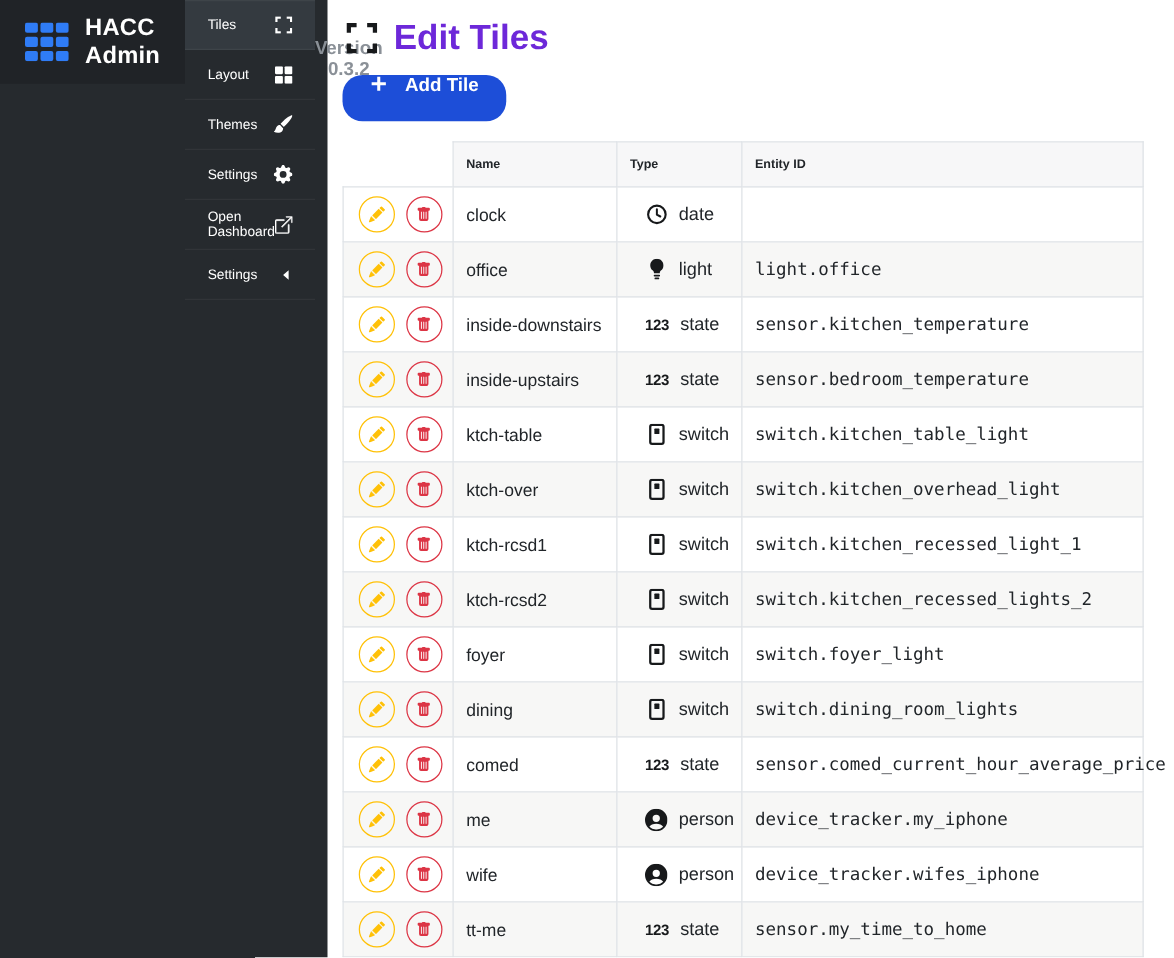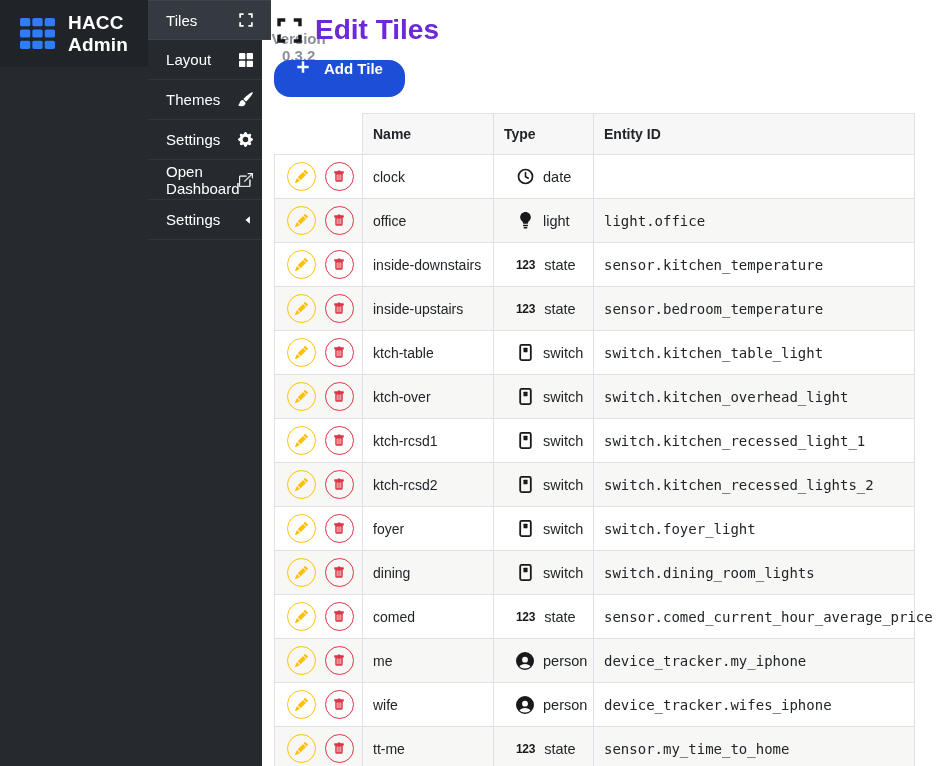--- a/index.html
+++ b/index.html
@@ -7,39 +7,39 @@
   body { font-family: "Liberation Sans", sans-serif; background: #ffffff; color: #212529; }
 
   .app { display: flex; width: 100%; height: 100%; }
 
   
   .sidebar { width: 262px; flex-shrink: 0; background: #262a2e; color: #fff; display: flex; flex-direction: row; }
   .brand { display: flex; align-items: center; gap: 13px; height: 67px; padding: 0 20px; background: #202327; }
   .brand-logo { display: flex; }
   .brand-title { font-size: 19px; font-weight: 700; letter-spacing: 0.2px; }
   .menu { display: flex; flex-direction: column; }
-  .menu-item { display: flex; align-items: center; height: 40px; padding: 0 18px; font-size: 15px; cursor: pointer; border-bottom: 1px solid rgba(255,255,255,0.05); }
+  .menu-item { display: flex; align-items: center; height: 40px; padding: 0 18px; font-size: 11px; cursor: pointer; border-bottom: 1px solid rgba(255,255,255,0.05); }
   .menu-item:first-child { border-top: 1px solid rgba(255,255,255,0.05); }
   .menu-item.active { background: #343a40; }
   .mi-label { color: #fff; }
   .mi-icon { margin-left: auto; display: flex; color: #fff; }
   .version { text-align: center; margin-top: 30px; font-weight: 700; font-size: 15px; color: #8a9097; }
 
   
   .main { flex: 1; padding: 12px 24px 0 12px; overflow: hidden; }
   .page-title { display: flex; align-items: center; gap: 13px; font-size: 28px; font-weight: 700; color: #6d28d9; margin: 2px 0 14px 3px; }
   .title-icon { display: flex; color: #17191b; }
 
   .add-tile { display: inline-flex; align-items: flex-start; gap: 14px; background: #1d4ed8; color: #fff; border: none; border-radius: 16px; padding: 0 22px; height: 37px; font-size: 15px; font-weight: 700; font-family: inherit; cursor: pointer; margin-bottom: 16px; }
   .plus { display: flex; }
 
   
   table.tiles-table { border-collapse: collapse; width: 641px; table-layout: fixed; }
   .tiles-table th, .tiles-table td { border: 1px solid #dee2e6; text-align: left; vertical-align: middle; }
-  .tiles-table thead th { background: #f7f7f8; padding: 12px 10px; font-size: 14px; font-weight: 700; color: #212529; }
+  .tiles-table thead th { background: #f7f7f8; padding: 12px 10px; font-size: 10px; font-weight: 700; color: #212529; }
   .tiles-table thead th.th-actions { background: transparent; border: none; }
   .tiles-table tbody td { padding: 7px 10px; font-size: 14px; height: 43px; }
   .tiles-table tbody tr:nth-child(even) { background: #f7f7f6; }
 
   .td-actions { white-space: nowrap; padding-left: 12px !important; }
   .icon-btn { width: 29px; height: 29px; border-radius: 50%; background: transparent; display: inline-flex; align-items: center; justify-content: center; cursor: pointer; vertical-align: middle; padding: 0; }
   .btn-edit { border: 1px solid #ffc107; color: #ffc107; margin-right: 5px; }
   .btn-delete { border: 1px solid #dc3545; color: #dc3545; }
 
   .td-name { white-space: nowrap; }

